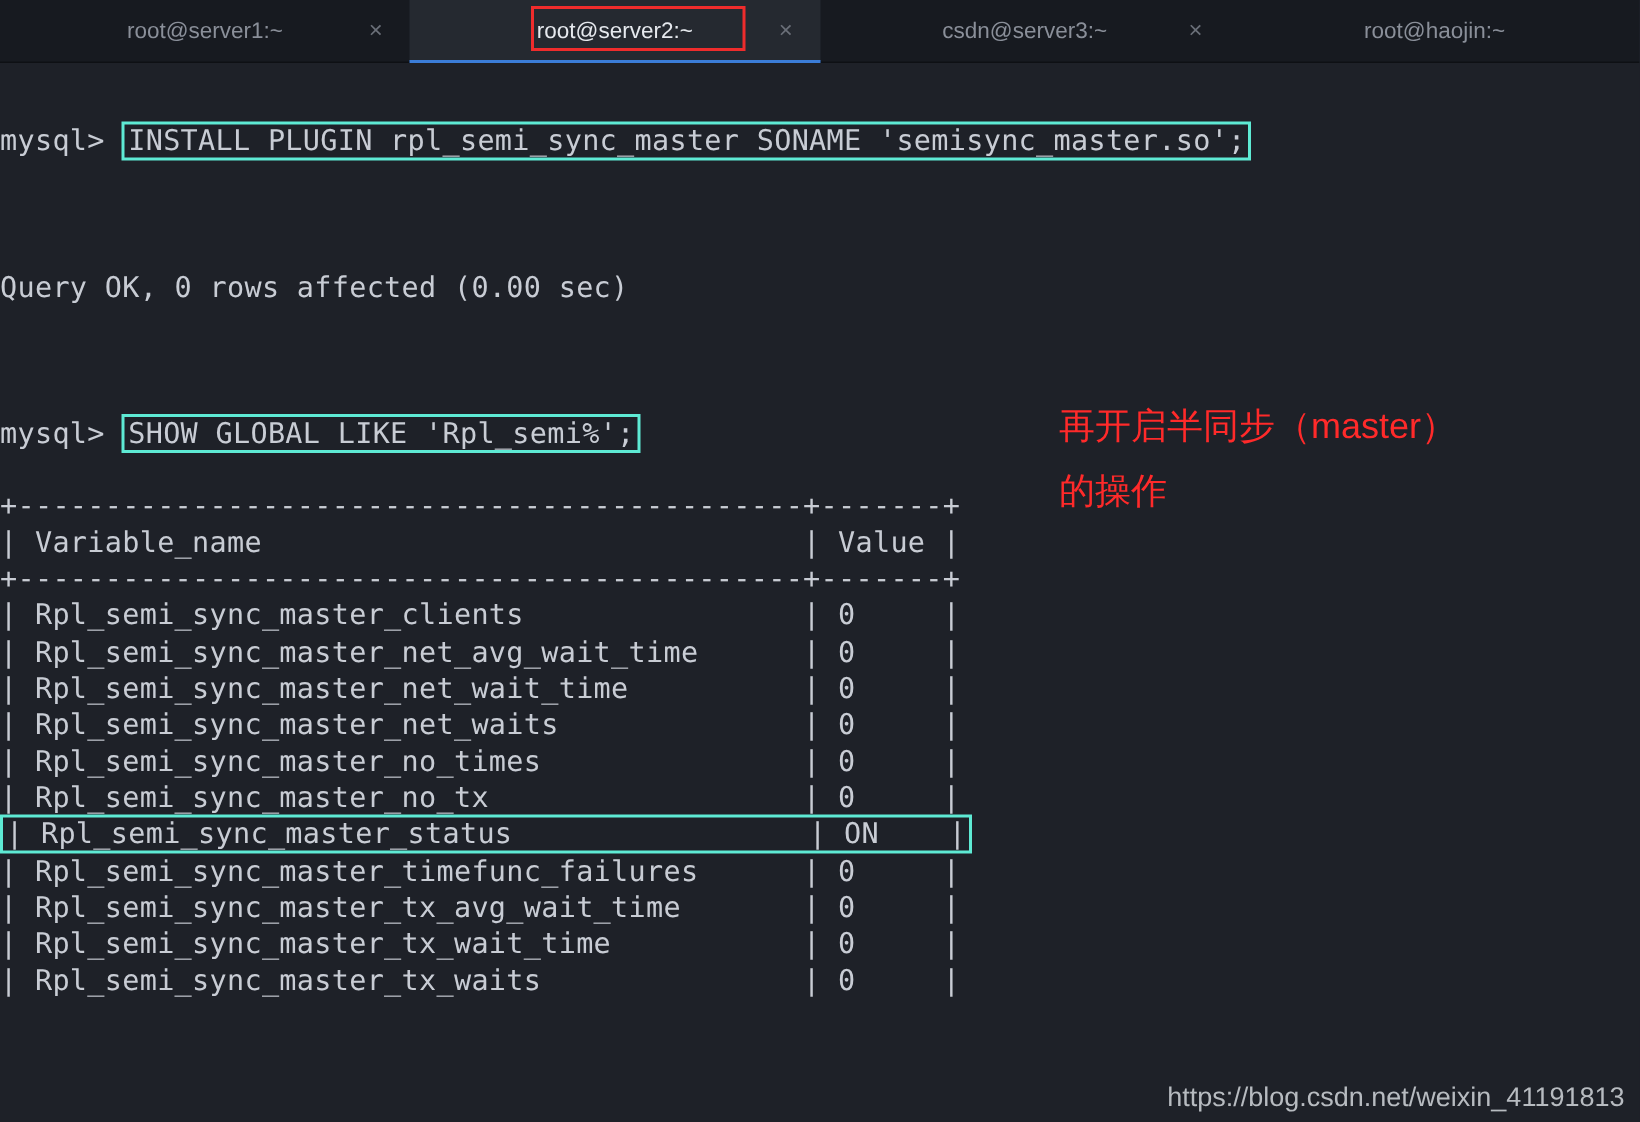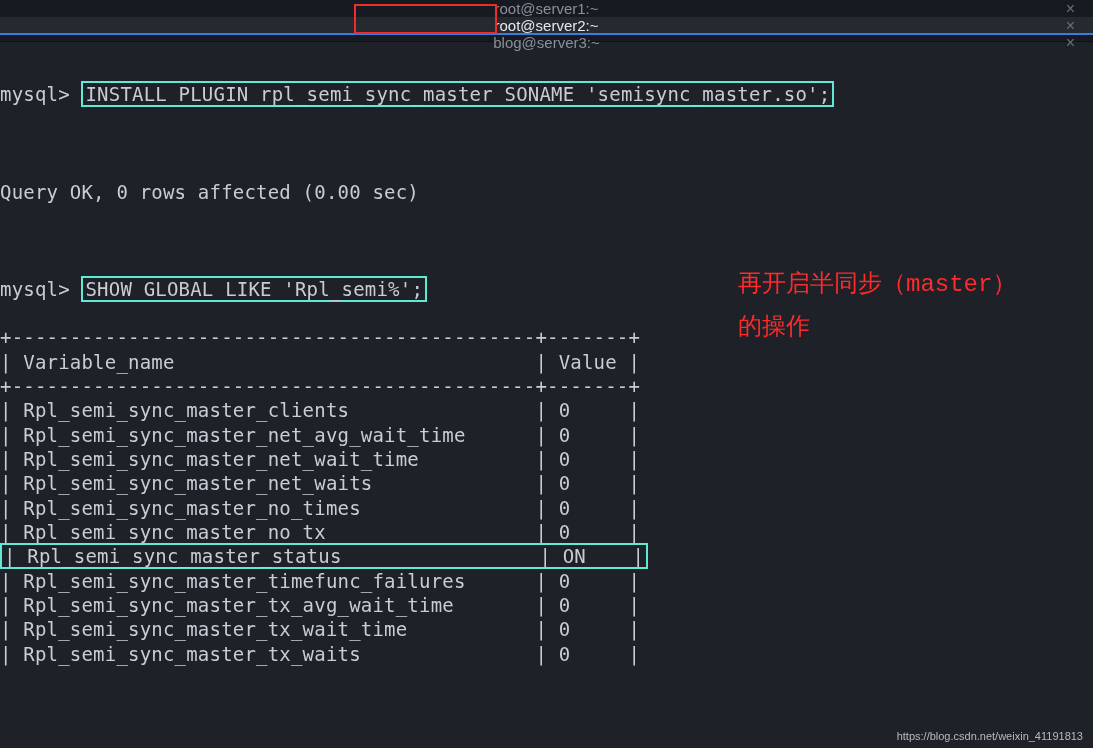--- a/index.html
+++ b/index.html
@@ -13,21 +13,20 @@
     overflow: hidden;
     position: relative;
   }
   .tabbar {
     display: flex;
     width: 100%;
     height: 42px;
     background: #171a20;
     align-items: stretch;
     border-bottom: 1px solid #0e1014;
-    flex-direction: column;
   }
   .tab {
     flex: 1;
     display: flex;
     align-items: center;
     justify-content: center;
     color: #8a8f99;
     font-size: 15px;
     position: relative;
     font-family: -apple-system, sans-serif;
@@ -56,54 +55,56 @@
     letter-spacing: 0.2px;
   }
   .red-box {
     border: 2px solid #5eead4;
     display: inline;
     padding: 0 2px;
   }
   .annot {
     position: absolute;
     color: #ff2a2a;
-    font-family: Liberation Mono, monospace;
+    font-family: Liberation Sans, sans-serif;
     font-size: 24px;
     white-space: nowrap;
     line-height: 1.8;
-    margin-left: 32px;
   }
   .tab-highlight-box {
     position: absolute;
     border: 2px solid #ef2c2c;
   }
   .watermark {
     position: absolute;
     right: 10px;
     bottom: 6px;
     color: #b7bbc0;
     font-family: sans-serif;
-    font-size: 11px;
+    font-size: 18px;
   }
 </style>
 </head>
 <body>
 
 <div class="tabbar">
   <div class="tab">
     <span>root@server1:~</span>
     <span class="close">×</span>
   </div>
   <div class="tab active">
     <span>root@server2:~</span>
     <span class="close">×</span>
   </div>
   <div class="tab">
-    <span>blog@server3:~</span>
+    <span>csdn@server3:~</span>
     <span class="close">×</span>
+  </div>
+  <div class="tab">
+    <span>root@haojin:~</span>
   </div>
 </div>
 
 <div class="tab-highlight-box" style="left:354px; top:4px; width:143px; height:30px;"></div>
 
 <div class="terminal">
 <div><span>mysql&gt;</span> <span class="red-box">INSTALL PLUGIN rpl_semi_sync_master SONAME 'semisync_master.so';</span></div>
 <div> </div>
 <div>Query OK, 0 rows affected (0.00 sec)</div>
 <div> </div>

